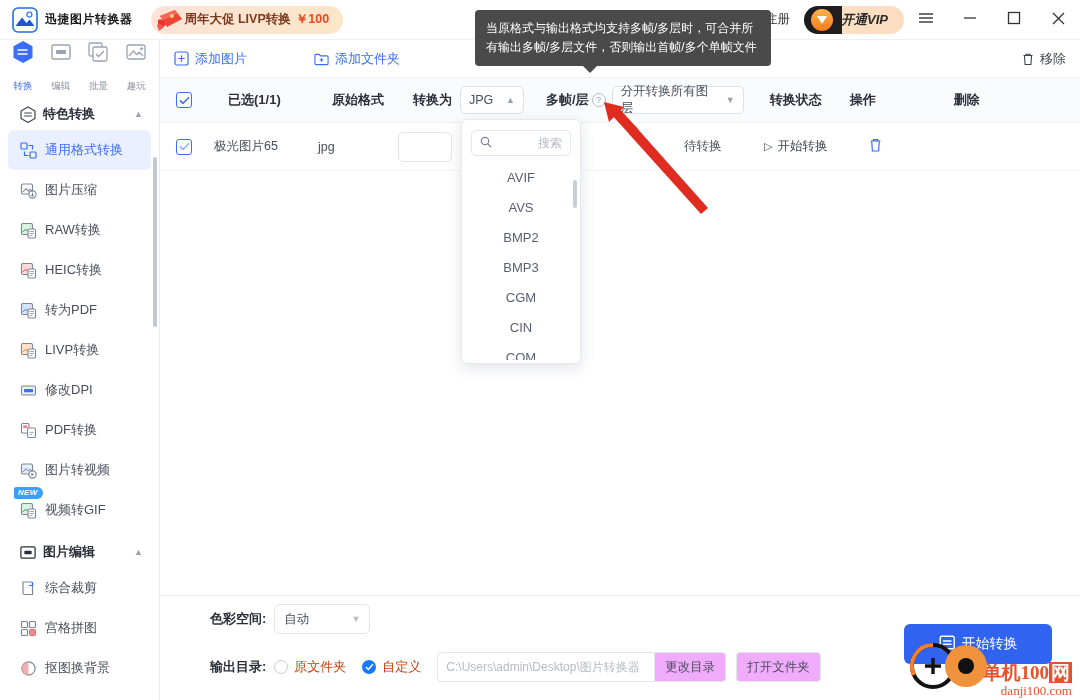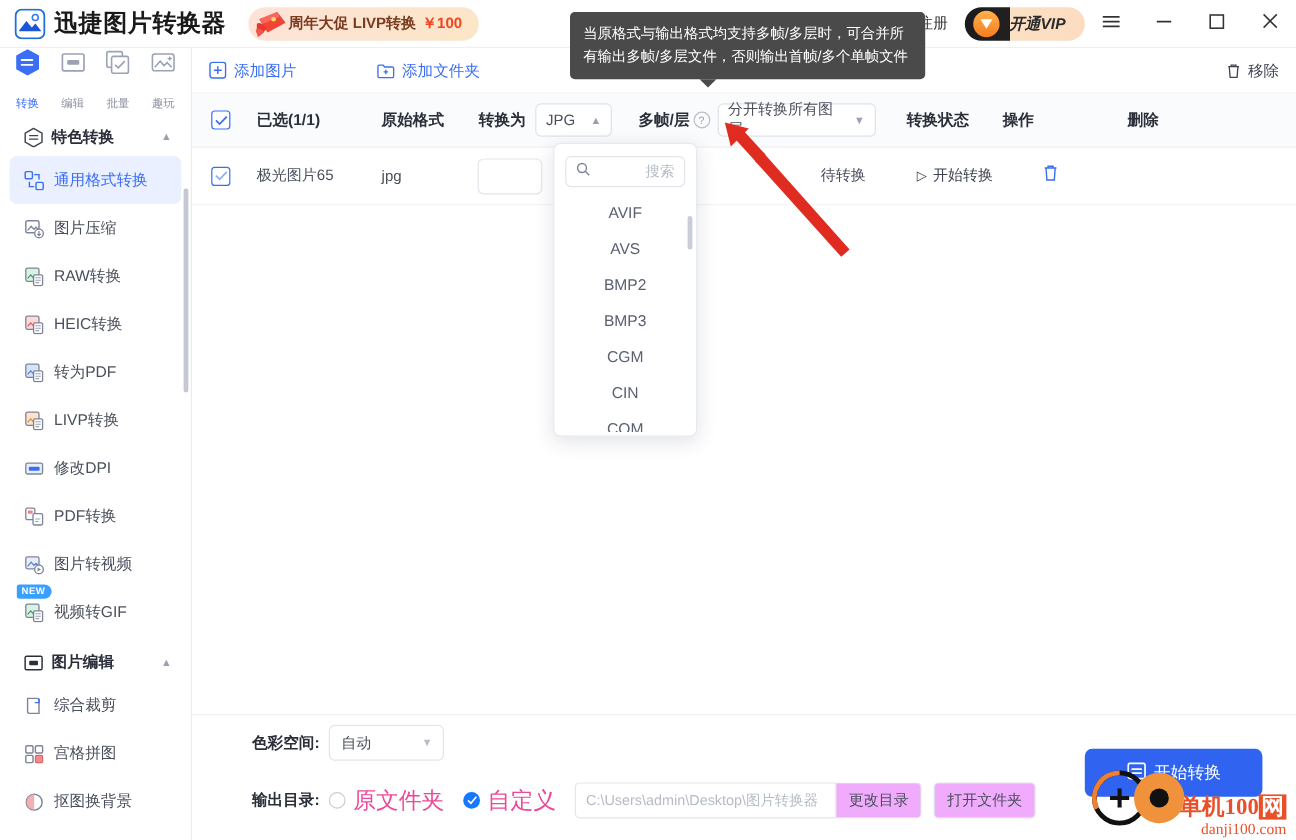--- a/index.html
+++ b/index.html
@@ -14,21 +14,21 @@
 
   
   .titlebar {
     position:absolute; top:0; left:0; width:1080px; height:40px;
     background:#ffffff; display:flex; align-items:center;
     border-bottom:1px solid #eef0f4;
   }
   .brand { display:flex; align-items:center; gap:7px; padding-left:12px; }
   .brand-logo { width:26px; height:26px; position:relative; }
   .brand-name {
-    font-size:20px; font-weight:bold; color:#1a1a1a; letter-spacing:.5px;
+    font-size:12px; font-weight:bold; color:#1a1a1a; letter-spacing:.5px;
   }
   .promo {
     margin-left:18px; height:28px; border-radius:14px;
     background:linear-gradient(90deg,#fde3d7 0%,#fbe6c8 100%);
     display:flex; align-items:center; padding:0 14px 0 34px;
     position:relative; font-size:12.5px; font-weight:bold; color:#7a3b20;
     white-space:nowrap;
   }
   .promo .redpack {
     position:absolute; left:4px; top:1px; width:30px; height:26px;
@@ -82,21 +82,21 @@
     display:flex; align-items:center; height:40px; margin:0 8px; padding-left:12px;
     border-radius:6px; position:relative;
   }
   .side-item .si-ic { width:17px;height:17px;margin-right:8px;display:flex;align-items:center;justify-content:center;}
   .side-item .si-tx { font-size:13px; color:#4a4f5c; }
   .side-item.active { background:#eaf0ff; }
   .side-item.active .si-tx { color:#3b6ef5; }
   .newbadge{
     position:absolute; left:6px; top:-3px; background:#3aa0ff; color:#fff;
     font-size:8px; font-weight:bold; padding:1px 5px 1px 4px; border-radius:3px 8px 8px 3px;
-    line-height:10px; letter-spacing:.3px;
+    line-height:10px; letter-spacing:.3px;font-style:italic;
   }
   .side-sb {
     position:absolute; right:2px; top:65px; width:4px; height:170px;
     background:#c3c8d4; border-radius:2px;
   }
 
   
   .main { position:absolute; top:40px; left:160px; width:920px; height:660px; background:#fff; }
   .main-top {
     height:38px; display:flex; align-items:center; padding:0 14px;
@@ -188,21 +188,21 @@
   .brow.r1 { height:46px; }
   .brow.r2 { height:50px; }
   .blabel { font-size:13px; font-weight:bold; color:#2b2f3a; margin-right:8px; }
   .cspace {
     width:96px;height:30px;border:1px solid #e2e5ea;border-radius:5px;background:#fff;
     display:flex;align-items:center;justify-content:space-between;padding:0 9px;
     font-size:12.5px;color:#4a4f5c;
   }
   .radio { width:14px;height:14px;border:1.3px solid #c9cdd8;border-radius:50%;background:#fff;margin-right:6px;}
   .radio.on { border:none;background:#1677ff; display:flex;align-items:center;justify-content:center;}
-  .ropt { font-size:19px; color:#ec4899; margin-right:16px; }
+  .ropt { font-size:13px; color:#c2410c; margin-right:16px; }
   .pathbox {
     width:218px;height:30px;border:1px solid #e2e5ea;border-radius:4px 0 0 4px;background:#fff;
     display:flex;align-items:center;padding:0 8px;font-size:12px;color:#b6bbc6;
     white-space:nowrap; overflow:hidden;
   }
   .minibtn {
     height:30px;border:1px solid #e2e5ea;background:#f0abfc;display:flex;align-items:center;
     padding:0 10px;font-size:12.5px;color:#4a4f5c;
   }
   .minibtn.attached{ border-left:none;border-radius:0 4px 4px 0; }
@@ -577,21 +577,21 @@
         <span>移除</span>
       </div>
     </div>
 
     <div class="tbl-head">
       <div class="chk">
         <svg width="11" height="9" viewBox="0 0 11 9">
             <path d="M1 4.4 L4 7.4 L10 1.2" fill="none" stroke="#3b6ef5" stroke-width="1.5"></path>
           </svg>
       </div>
-      <span class="th" style="margin-left:22px;width:104px">已选(1/1)</span>
+      <span class="th" style="margin-left:36px;width:104px">已选(1/1)</span>
       <span class="th" style="width:80px">原始格式</span>
       <span class="th" style="margin-left:1px">转换为</span>
       <div class="selbox" style="margin-left:8px;width:64px">
         <span>JPG</span>
         <span class="caret">▲</span>
       </div>
       <span class="th" style="margin-left:22px">多帧/层</span>
       <span class="qmark">?</span>
       <div class="selbox" style="width:132px">
         <span>分开转换所有图层</span>

